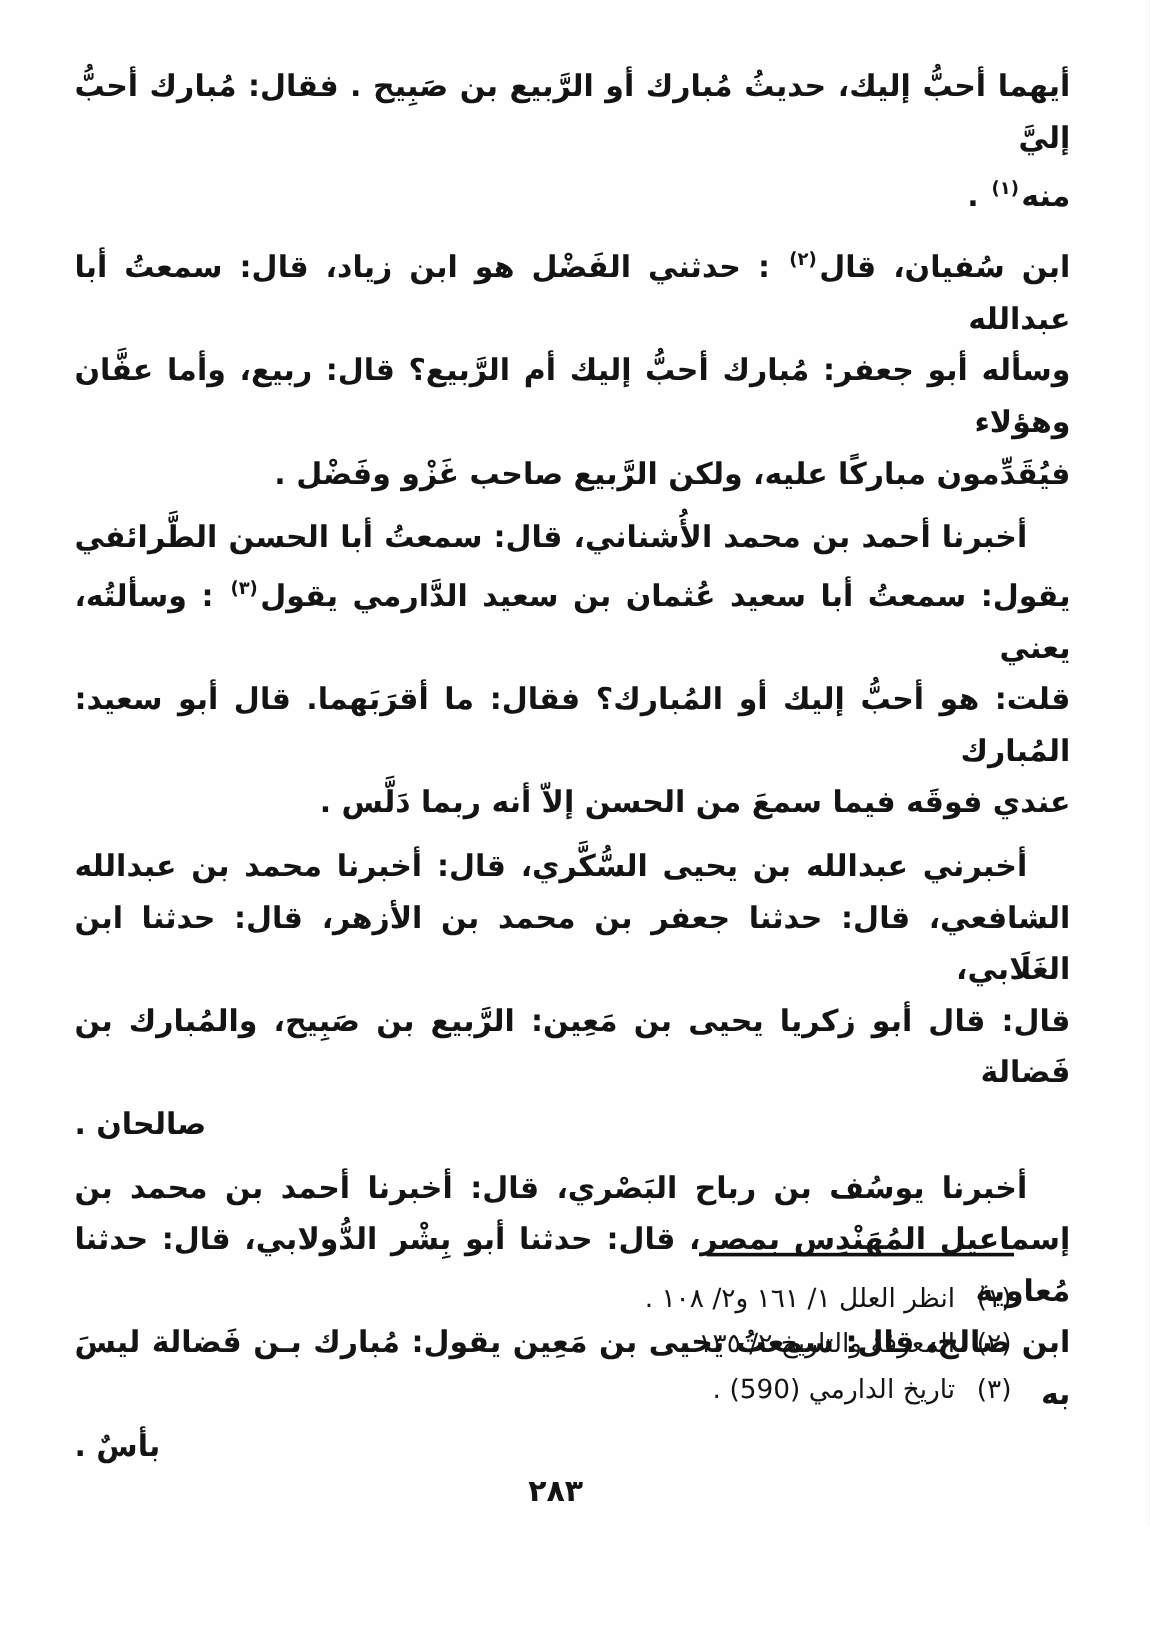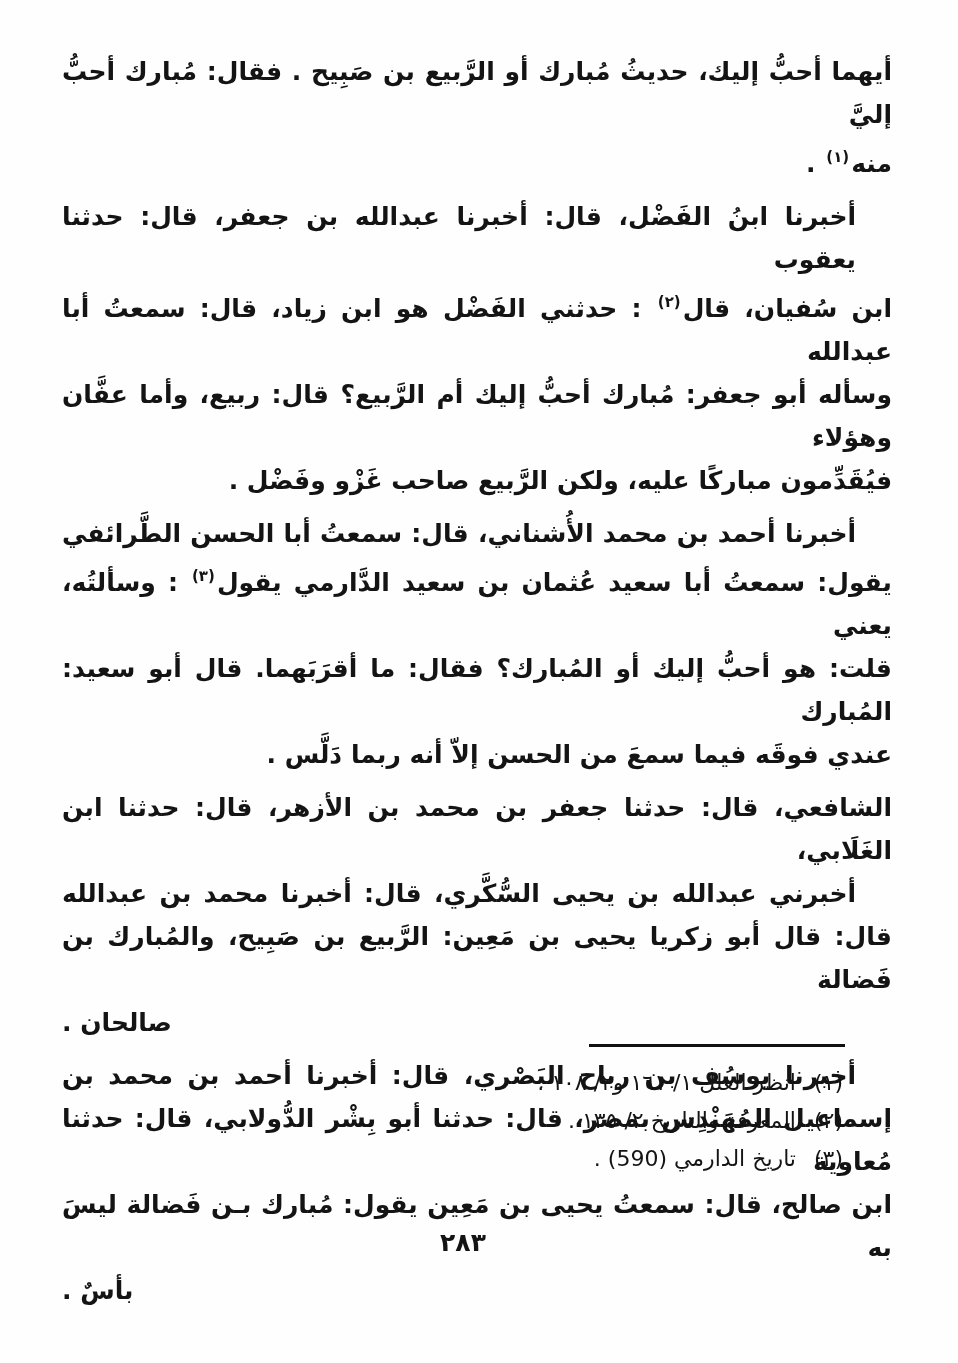--- a/index.html
+++ b/index.html
@@ -65,34 +65,33 @@
 </head>
 <body>
 
 <div class="page">
   <div class="body-text">
       <div class="para">
         <div class="line justify">أيهما أحبُّ إليك، حديثُ مُبارك أو الرَّبيع بن صَبِيح . فقال: مُبارك أحبُّ إليَّ</div>
         <div class="line right">منه<sup class="fnref">(١)</sup> .</div>
       </div>
       <div class="para">
-        <div class="line justify first">أخبرنا ابنُ الفَضْل، قال: أخبرنا عبدالله بن جعفر، قال: حدثنا يعقوب</div>
         <div class="line justify">ابن سُفيان، قال<sup class="fnref">(٢)</sup> : حدثني الفَضْل هو ابن زياد، قال: سمعتُ أبا عبدالله</div>
         <div class="line justify">وسأله أبو جعفر: مُبارك أحبُّ إليك أم الرَّبيع؟ قال: ربيع، وأما عفَّان وهؤلاء</div>
         <div class="line right">فيُقَدِّمون مباركًا عليه، ولكن الرَّبيع صاحب غَزْو وفَضْل .</div>
       </div>
       <div class="para">
         <div class="line justify first">أخبرنا أحمد بن محمد الأُشناني، قال: سمعتُ أبا الحسن الطَّرائفي</div>
         <div class="line justify">يقول: سمعتُ أبا سعيد عُثمان بن سعيد الدَّارمي يقول<sup class="fnref">(٣)</sup> : وسألتُه، يعني</div>
         <div class="line justify">قلت: هو أحبُّ إليك أو المُبارك؟ فقال: ما أقرَبَهما. قال أبو سعيد: المُبارك</div>
         <div class="line right">عندي فوقَه فيما سمعَ من الحسن إلاّ أنه ربما دَلَّس .</div>
       </div>
       <div class="para">
+        <div class="line justify first">أخبرني عبدالله بن يحيى السُّكَّري، قال: أخبرنا محمد بن عبدالله</div>
         <div class="line justify">الشافعي، قال: حدثنا جعفر بن محمد بن الأزهر، قال: حدثنا ابن الغَلَابي،</div>
-        <div class="line justify first">أخبرني عبدالله بن يحيى السُّكَّري، قال: أخبرنا محمد بن عبدالله</div>
         <div class="line justify">قال: قال أبو زكريا يحيى بن مَعِين: الرَّبيع بن صَبِيح، والمُبارك بن فَضالة</div>
         <div class="line left">صالحان .</div>
       </div>
       <div class="para">
         <div class="line justify first">أخبرنا يوسُف بن رباح البَصْري، قال: أخبرنا أحمد بن محمد بن</div>
         <div class="line justify">إسماعيل المُهَنْدِس بمصر، قال: حدثنا أبو بِشْر الدُّولابي، قال: حدثنا مُعاوية</div>
         <div class="line justify">ابن صالح، قال: سمعتُ يحيى بن مَعِين يقول: مُبارك بـن فَضالة ليسَ به</div>
         <div class="line left">بأسٌ .</div>
       </div>
     </div>

